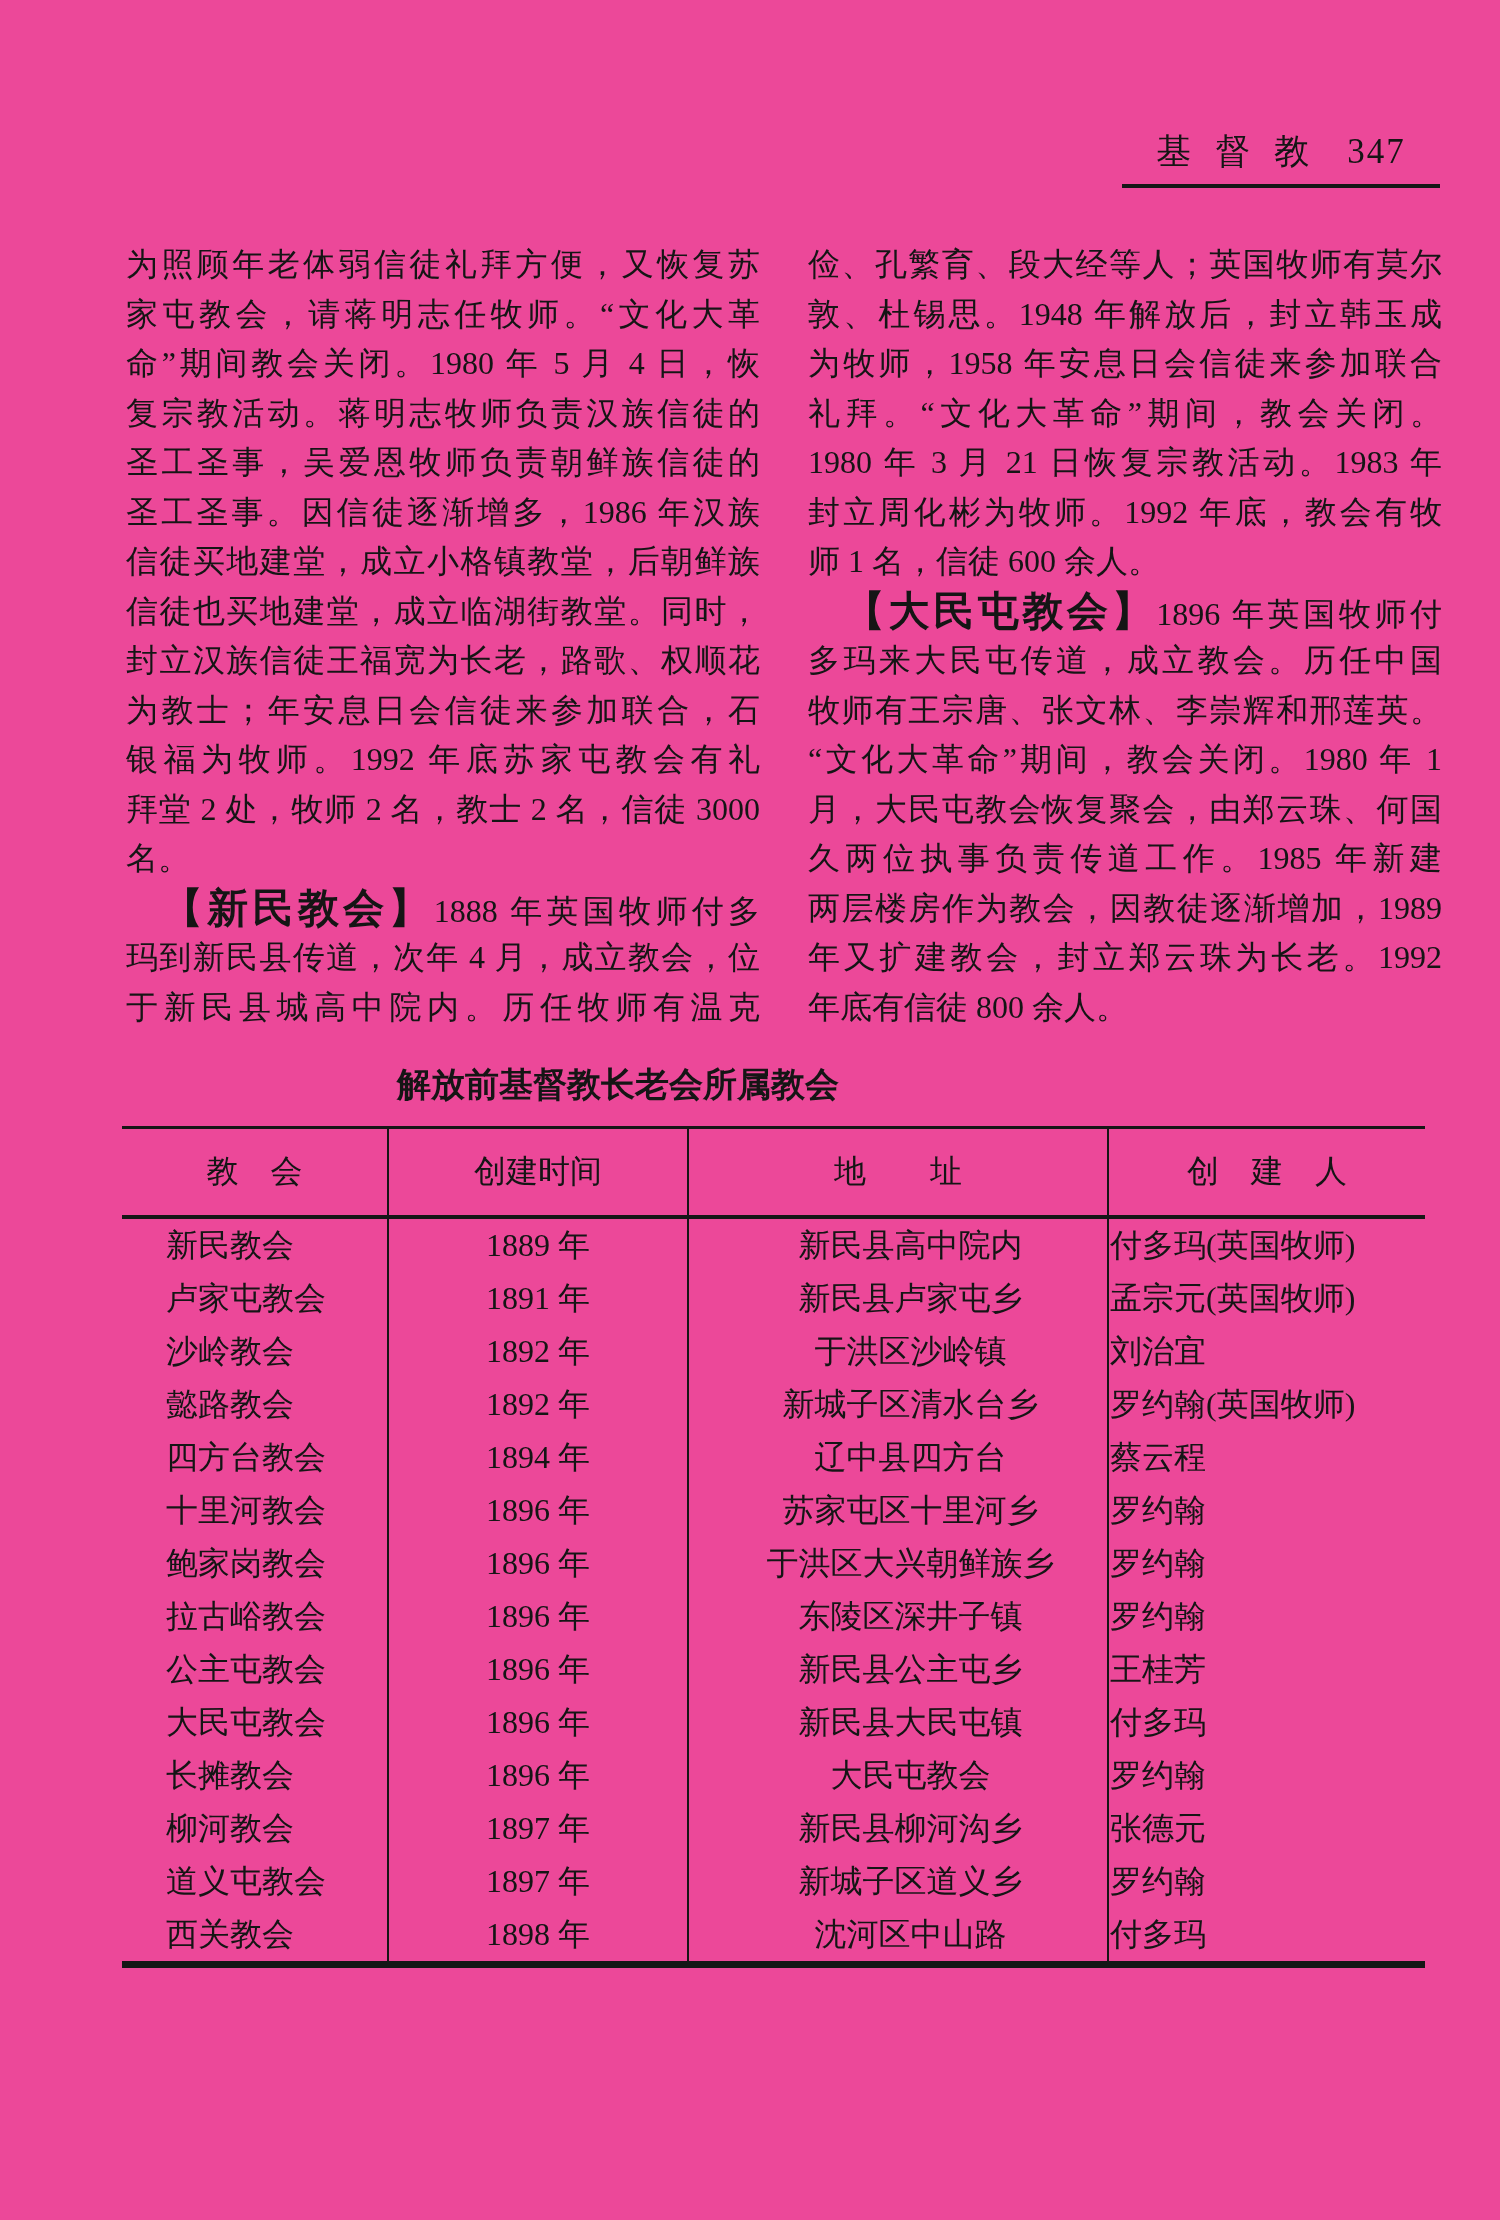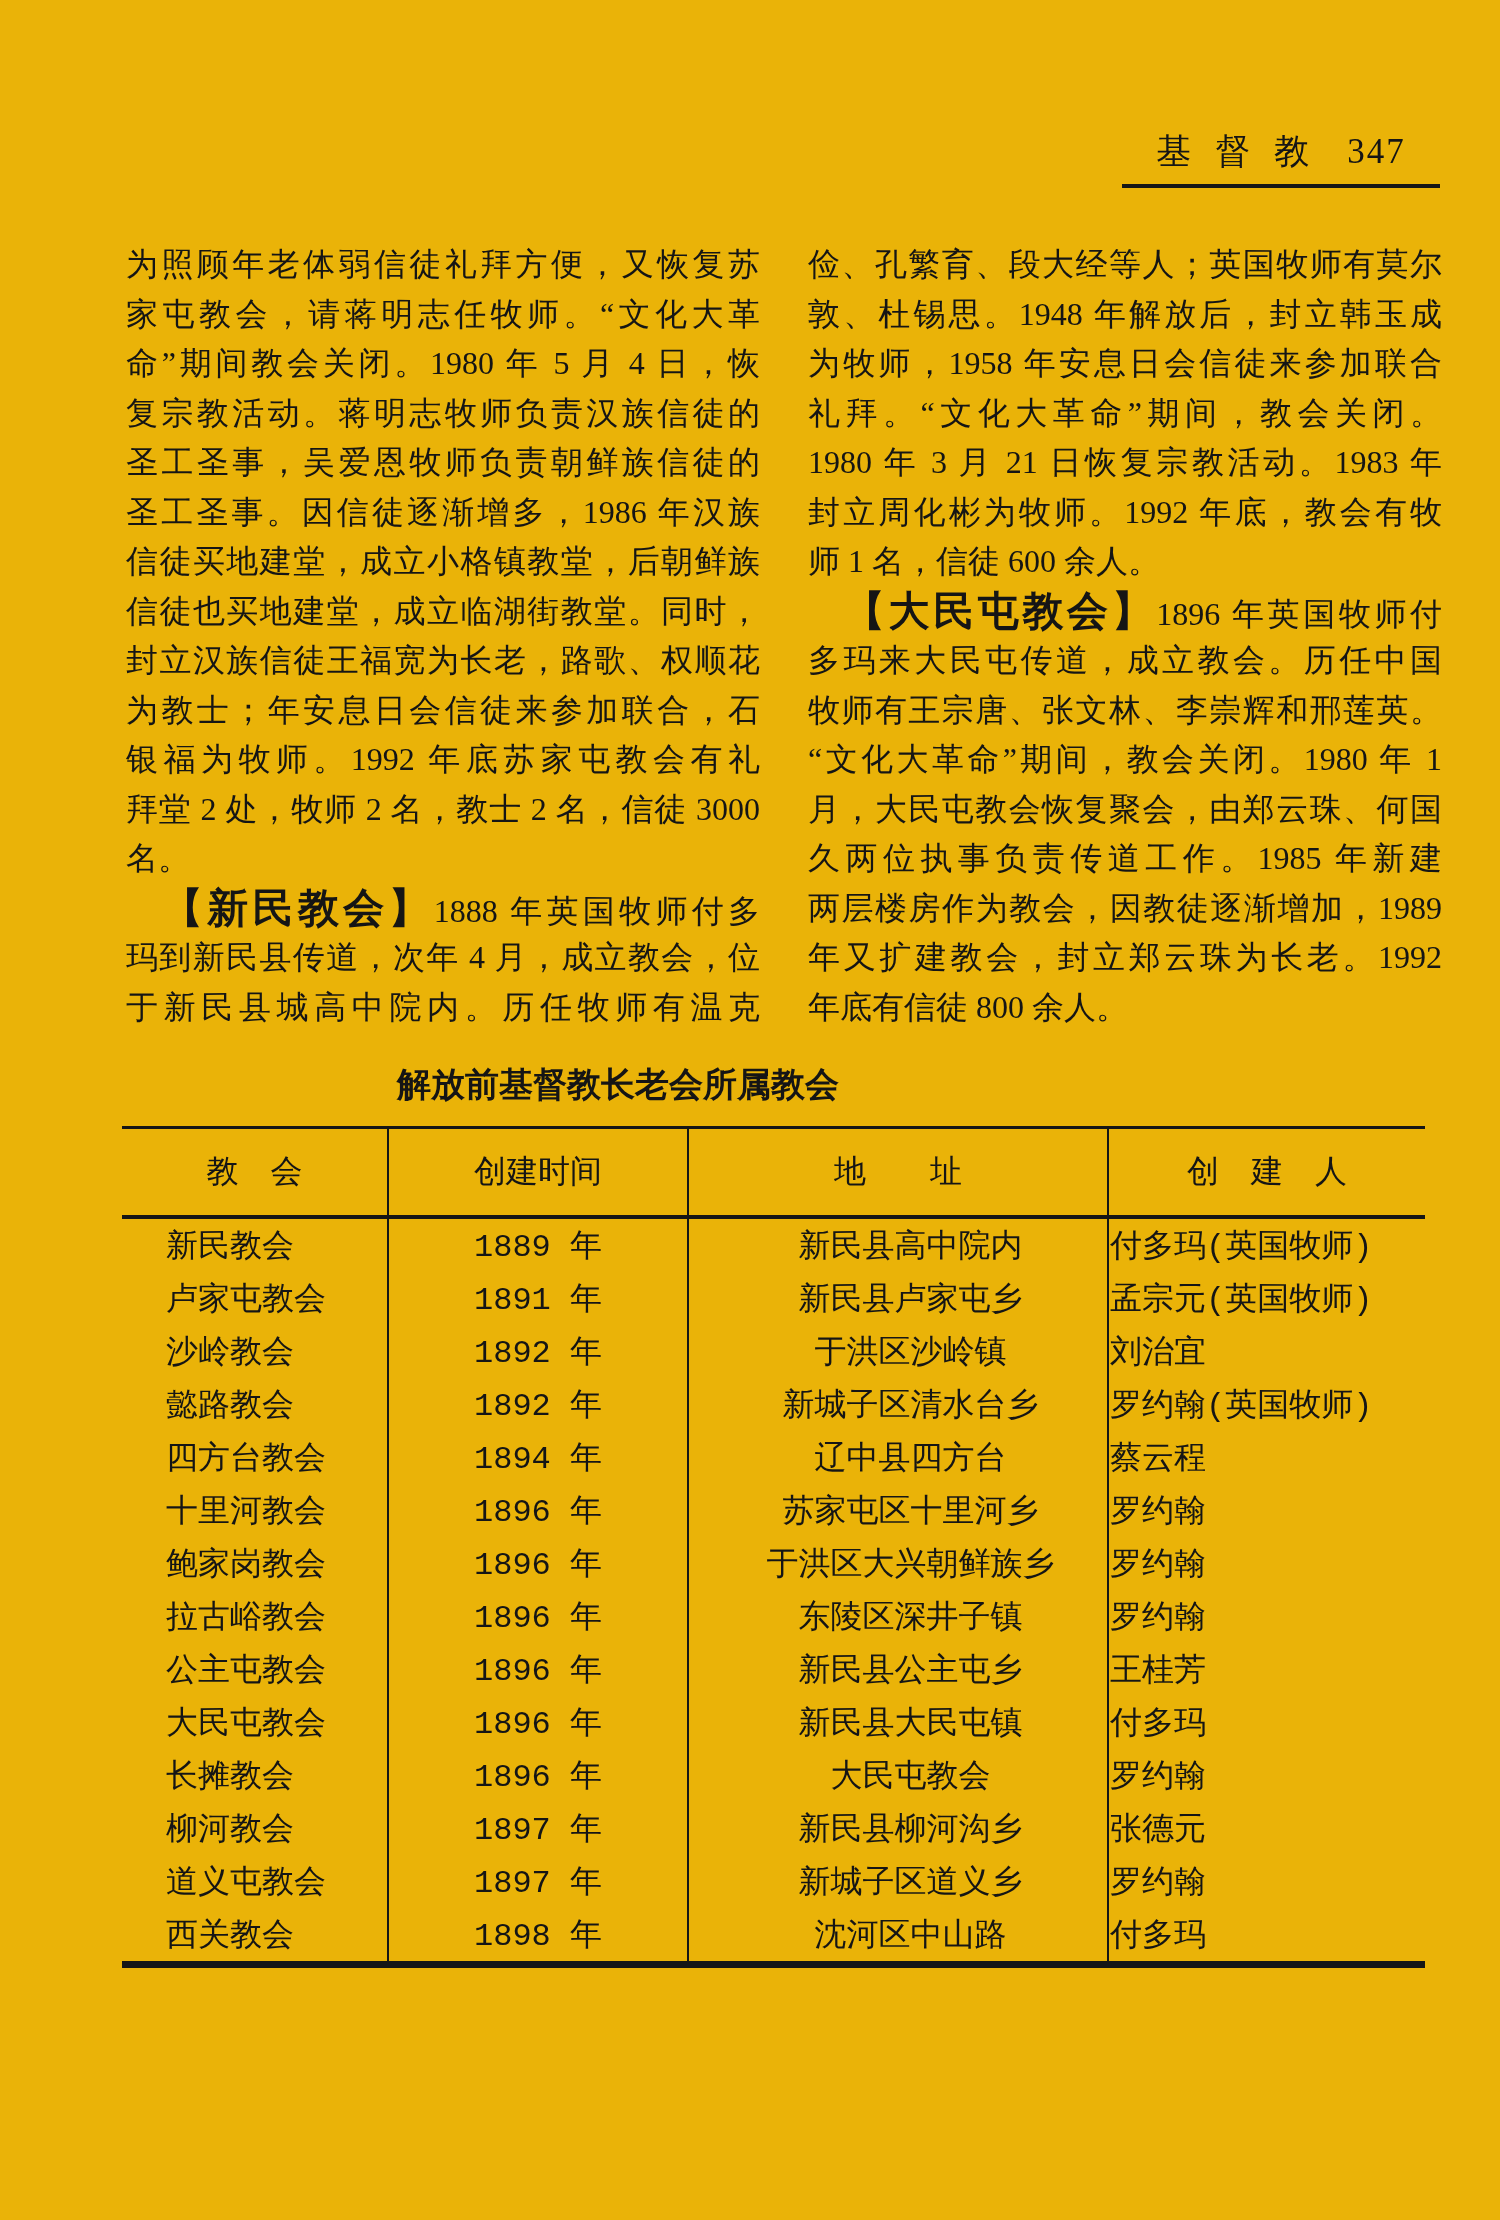--- a/index.html
+++ b/index.html
@@ -1,19 +1,19 @@
 <!DOCTYPE html>
 <html><head>
 <meta charset="utf-8">
 <style>
   html,body { margin:0; padding:0; background:#ffffff; }
   .page {
     position:relative;
     width:1500px; height:2220px;
-    background:#eab308;
+    background:#ec4899;
     color:#151515;
     font-family:"Liberation Serif","DejaVu Serif",serif;
     overflow:hidden;
   }
   
   .running-head {
     position:absolute; left:1122px; top:128px; width:318px;
     text-align:center;
     font-size:35px;
     border-bottom:4px solid #161616;
@@ -58,21 +58,21 @@
     font-size:34px;
   }
   table.church-table {
     position:absolute; left:122px; top:1126px;
     width:1303px;
     border-collapse:collapse;
     table-layout:fixed;
     font-size:32px;
     color:#151515;
   }
-  table.church-table { border-top:3px solid #161616; border-bottom:7px solid #161616;font-family:Liberation Mono, monospace; }
+  table.church-table { border-top:3px solid #161616; border-bottom:7px solid #161616; }
   col.c1 { width:266px; } col.c2 { width:300px; } col.c3 { width:420px; } col.c4 { width:317px; }
   thead th {
     height:84px;
     font-weight:normal;
     text-align:center;
     vertical-align:middle;
     border-bottom:4px solid #161616;
     font-size:32px;
   }
   th + th, td + td { border-left:2px solid #161616; }

